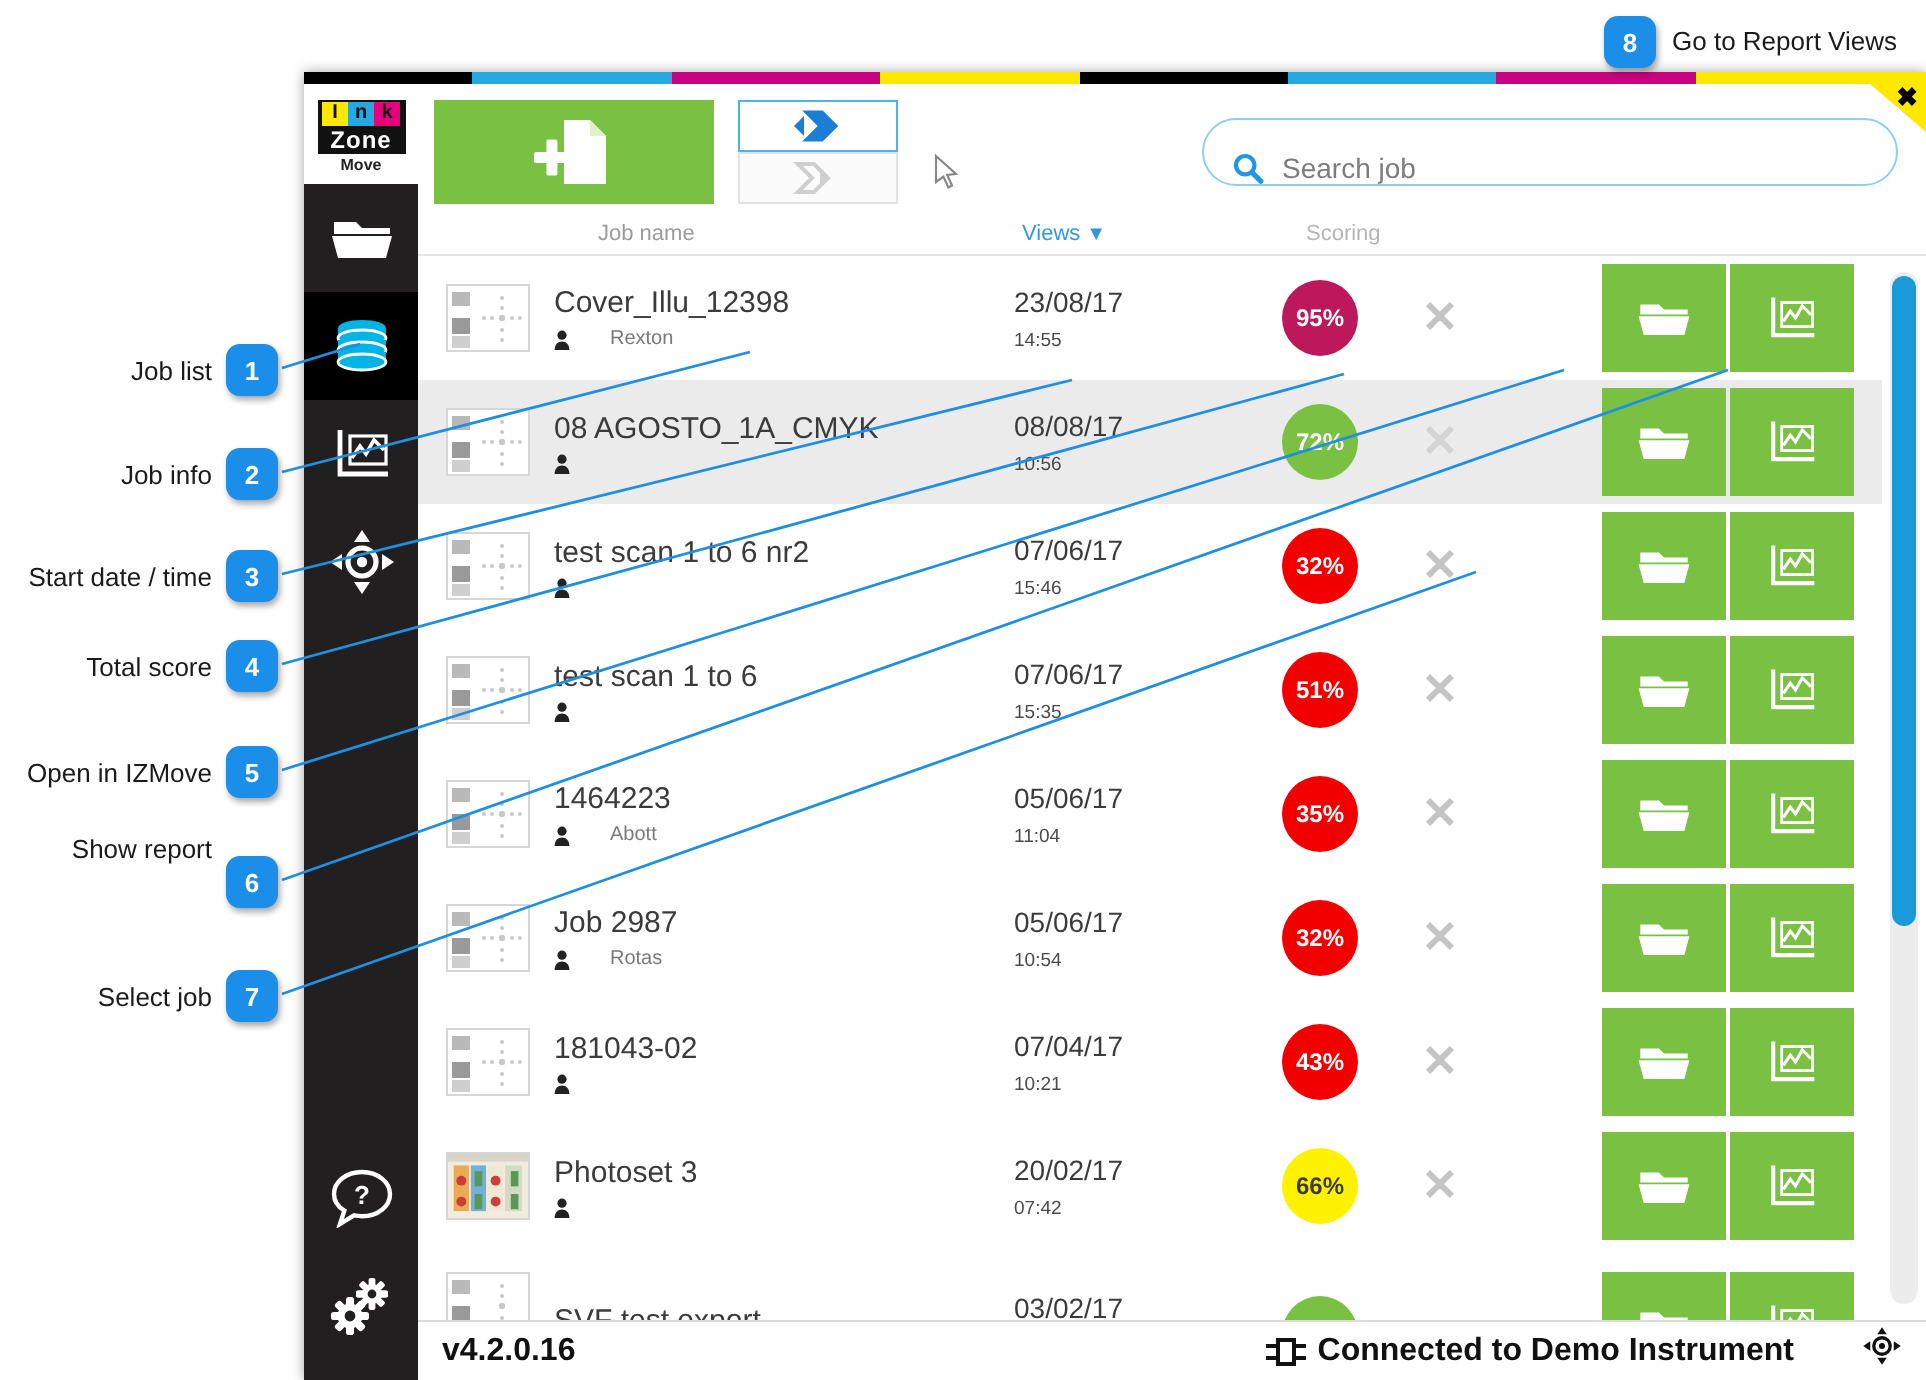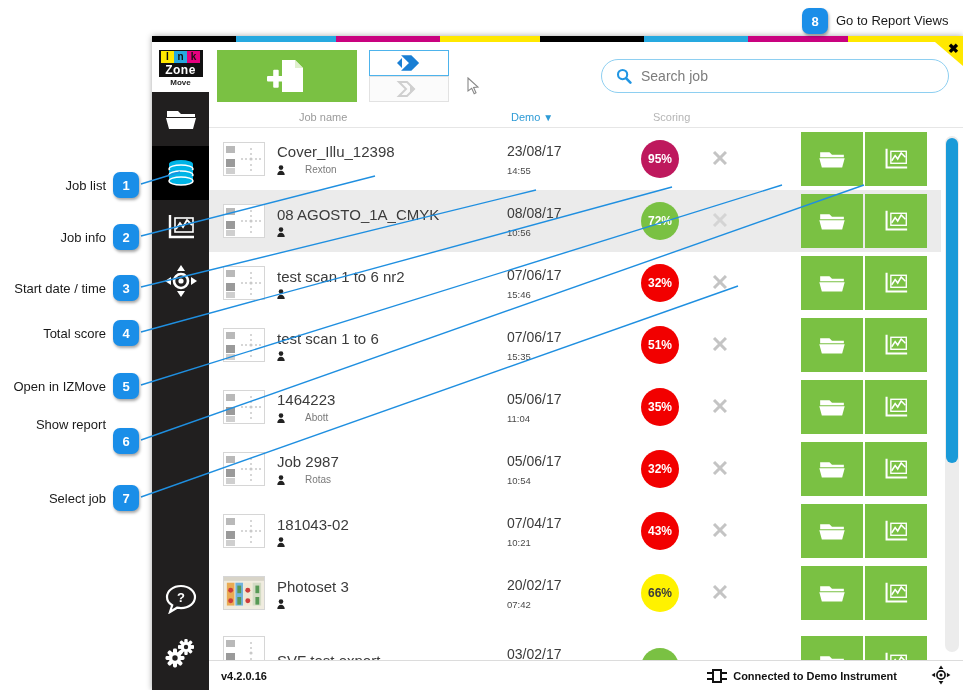--- a/index.html
+++ b/index.html
@@ -123,21 +123,21 @@
     cursor:pointer; background:#fff;
   }
   .toggle-btn.sel { border:1px solid #4db3ec; }
   .toggle-btn.unsel { border:1px solid #e2e2e2; background:#fbfbfb; }
 
   #cursor-arrow { margin-left:18px; margin-top:24px; }
 
   #search-wrap { margin-left:auto; }
   #search-box {
     width:348px; height:34px; border:1px solid #8ecff1; border-radius:17px;
-    display:flex; align-items:center; padding:0 14px; background:#fff;
+    display:flex; align-items:flex-end; padding:0 14px; background:#fff;
   }
   #search-input {
     border:none; outline:none; flex:1; margin-left:9px;
     font-size:14px; color:#59595b; background:transparent;
     font-family:"Liberation Sans", sans-serif;
   }
   #search-input::placeholder { color:#7c7c7c; }
 
   
   #col-head {
@@ -204,21 +204,21 @@
   #scroll-inner { width:14px; background:#ececec; border-radius:7px; position:relative; height:100%; }
   #scroll-thumb {
     position:absolute; left:1px; top:2px; width:12px; height:325px;
     background:#1a9ad8; border-radius:6px; cursor:pointer;
   }
 
   
   #footer {
     height:30px; flex:none; border-top:1px solid #dcdcdc;
     display:flex; align-items:center; padding:0 12px;
-    font-size:11px; color:#111; font-weight:bold;
+    font-size:16px; color:#111; font-weight:bold;
   }
   #footer-conn { margin-left:auto; display:flex; align-items:center; gap:6px; }
   #footer-right { margin-left:34px; }
 </style>
 </head>
 <body>
 
 <div id="annot-layer">
   <svg width="963" height="690" style="position:absolute;inset:0;">
     <g stroke="#1f8fe0" stroke-width="1.4" fill="none">
@@ -409,21 +409,21 @@
               <path d="M10.2 10.4l4.2 4.2" stroke="#2196e3" stroke-width="2.6" stroke-linecap="round"></path>
             </svg>
             <input id="search-input" type="text" placeholder="Search job" style="">
           </div>
         </div>
       </div>
 
       <div id="col-head">
         <div class="col-jobname">Job name</div>
         <div class="col-date">
-          <span>Demo</span>
+          <span>Views</span>
           <span style="font-size:10px;">▼</span>
         </div>
         <div class="col-scoring">Scoring</div>
       </div>
 
       <div id="list-area">
         <div id="job-list">
 
           <div class="job-row">
             <div class="thumb">

